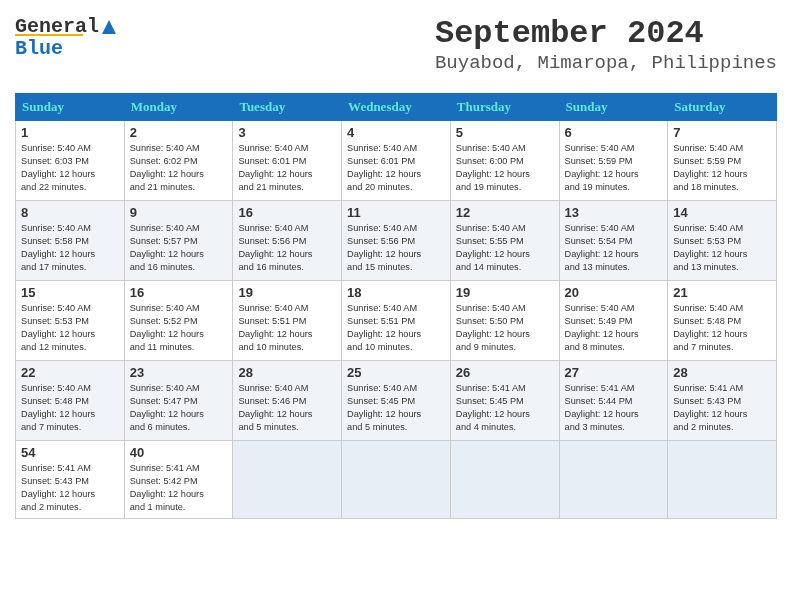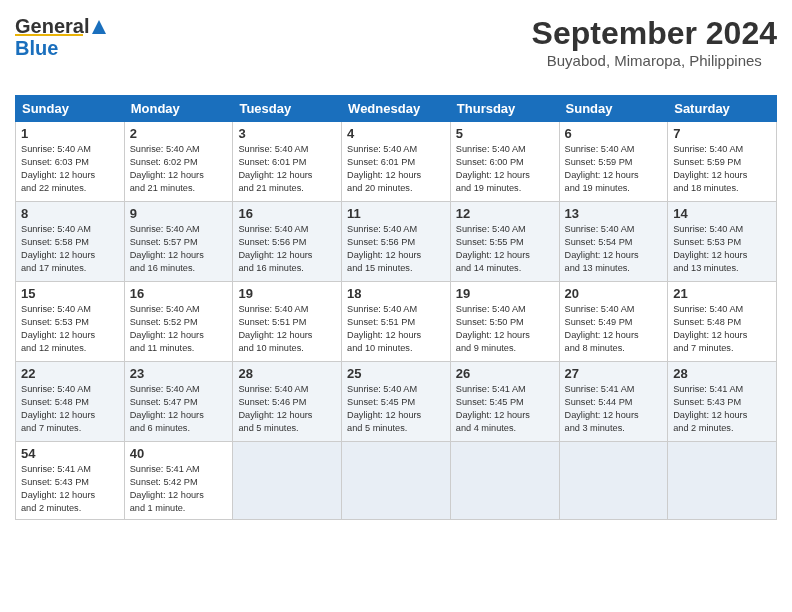--- a/index.html
+++ b/index.html
@@ -11,52 +11,54 @@
       overflow: hidden;
     }
     .container {
       width: 792px;
       padding: 15px 15px 10px 15px;
     }
     .header {
       display: flex;
       justify-content: space-between;
       align-items: flex-start;
-      margin-bottom: 26px;
+      margin-bottom: 19px;
+      font-family: Liberation Mono, monospace;
     }
     .logo {
       display: flex;
       flex-direction: column;
       align-items: flex-start;
     }
     .title-section {
-      text-align: center;
+      text-align: left;
     }
     .month-title {
       font-size: 32px;
       font-weight: bold;
       color: #333;
     }
     .location {
-      font-size: 15px;
+      font-size: 19px;
       color: #555;
     }
     table {
       width: 100%;
       border-collapse: collapse;
       table-layout: fixed;
     }
     th {
       background-color: #1a6fbd;
-      color: #ffffff;
+      color: #5eead4;
       text-align: left;
       padding: 5px 6px;
       font-size: 13px;
       font-weight: bold;
       border: 1px solid #1a6fbd;
+      font-family: Liberation Serif, serif;
     }
     td {
       vertical-align: top;
       border: 1px solid #ccc;
       padding: 4px 5px;
       font-size: 9.5px;
       color: #333;
       height: 80px;
       background: #fff;
     }

